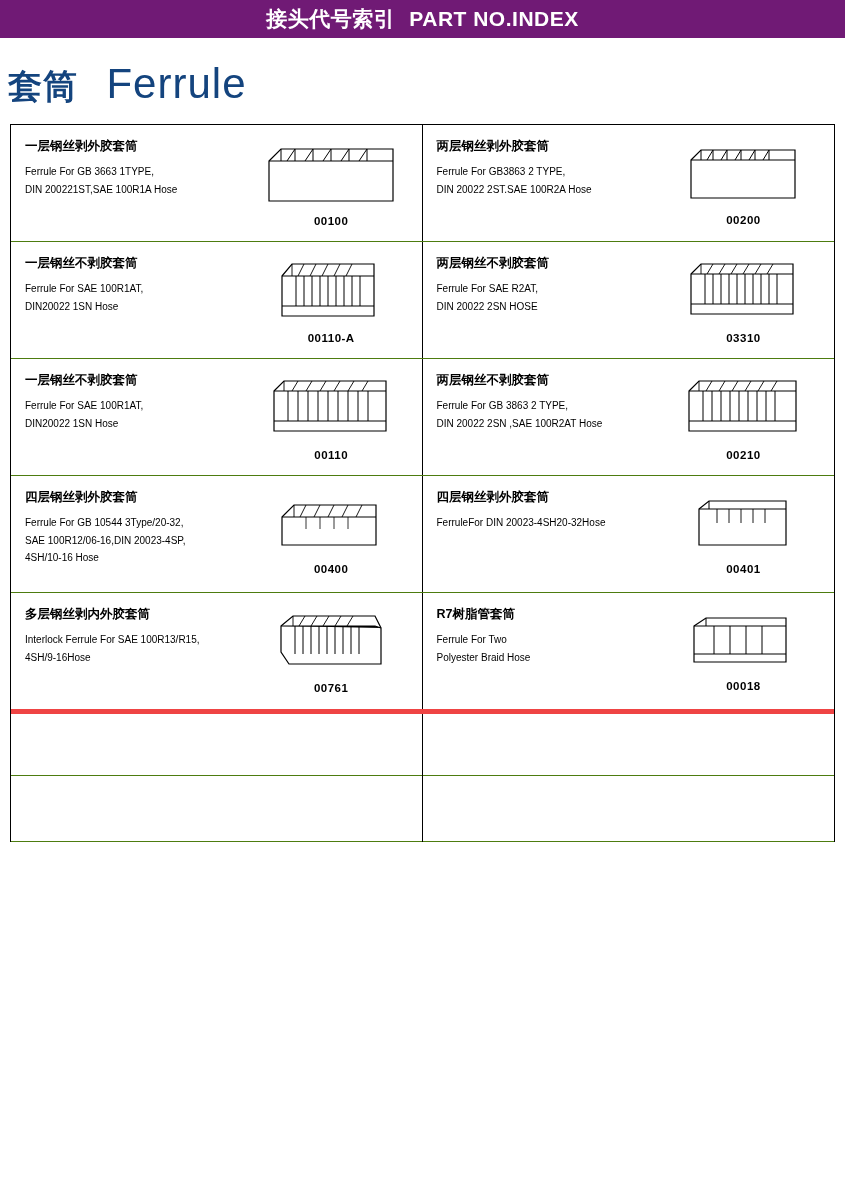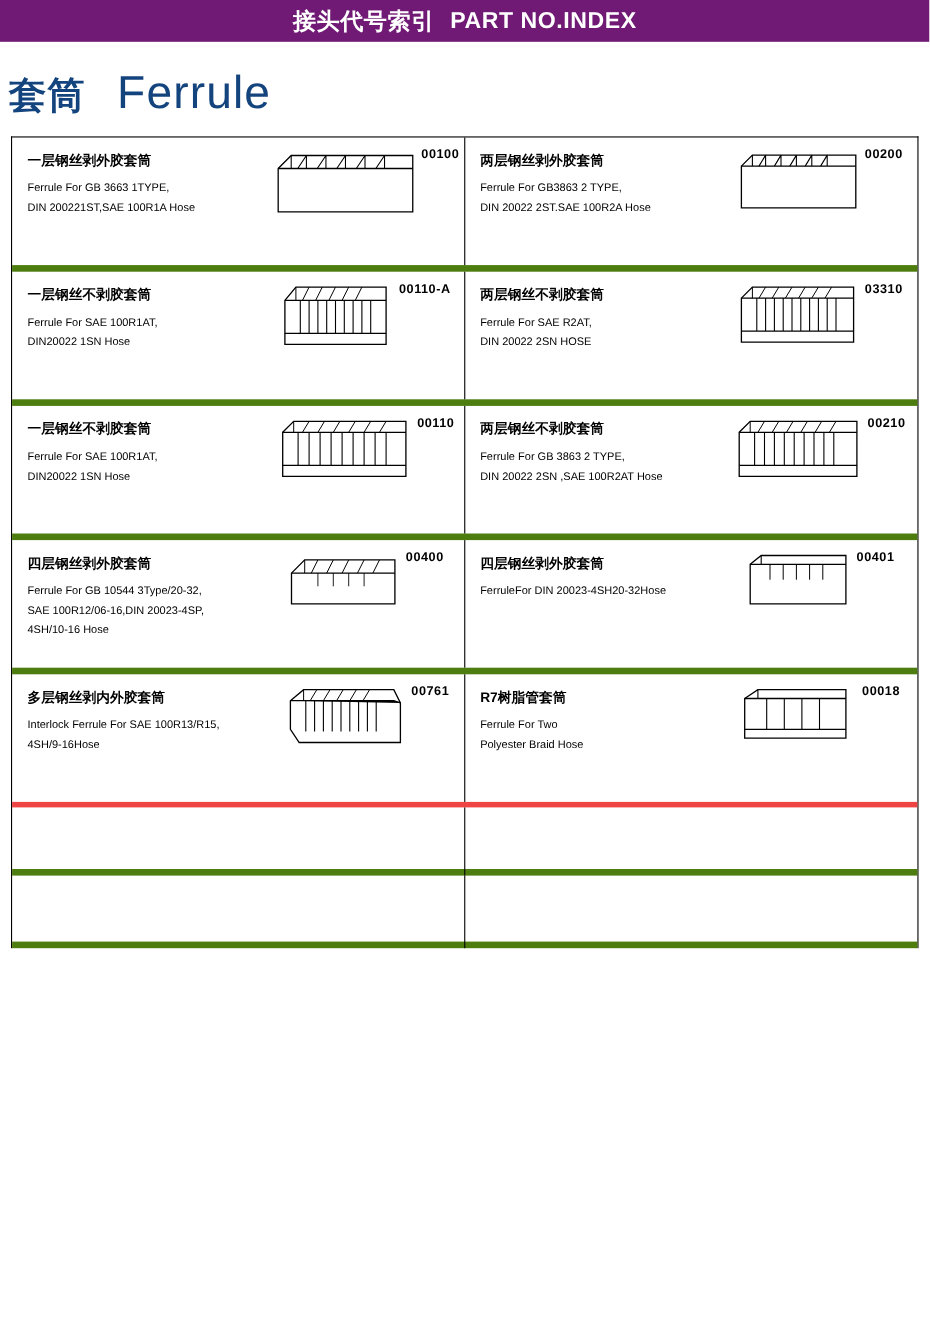--- a/index.html
+++ b/index.html
@@ -46,40 +46,42 @@
   
   .table-wrap {
     margin: 0 10px 0 10px;
     width: 825px;
     border: 1px solid #000;
     border-bottom: none;
     box-sizing: border-box;
   }
   .row {
     display: flex;
-    border-bottom: 6px solid #4d7c0f;
+    border-bottom: 1px solid #4d7c0f;
     box-sizing: border-box;
   }
   .row.last { border-bottom: 5px solid #ef4444; }
   .cell {
     width: 50%;
     display: flex;
     box-sizing: border-box;
     position: relative;
     min-height: 116px;
   }
   .cell.left { border-right: 1px solid #000; }
   .text-col {
     width: 56%;
     padding: 14px 6px 6px 14px;
     box-sizing: border-box;
   }
   .img-col {
     width: 44%;
     display: flex;
+    flex-direction: column;
+    align-items: center;
     justify-content: center;
     padding: 6px 4px 6px 4px;
     box-sizing: border-box;
   }
   .title-cn {
     font-size: 12.5px;
     font-weight: bold;
     color: #000;
     margin-bottom: 9px;
     line-height: 1.2;

